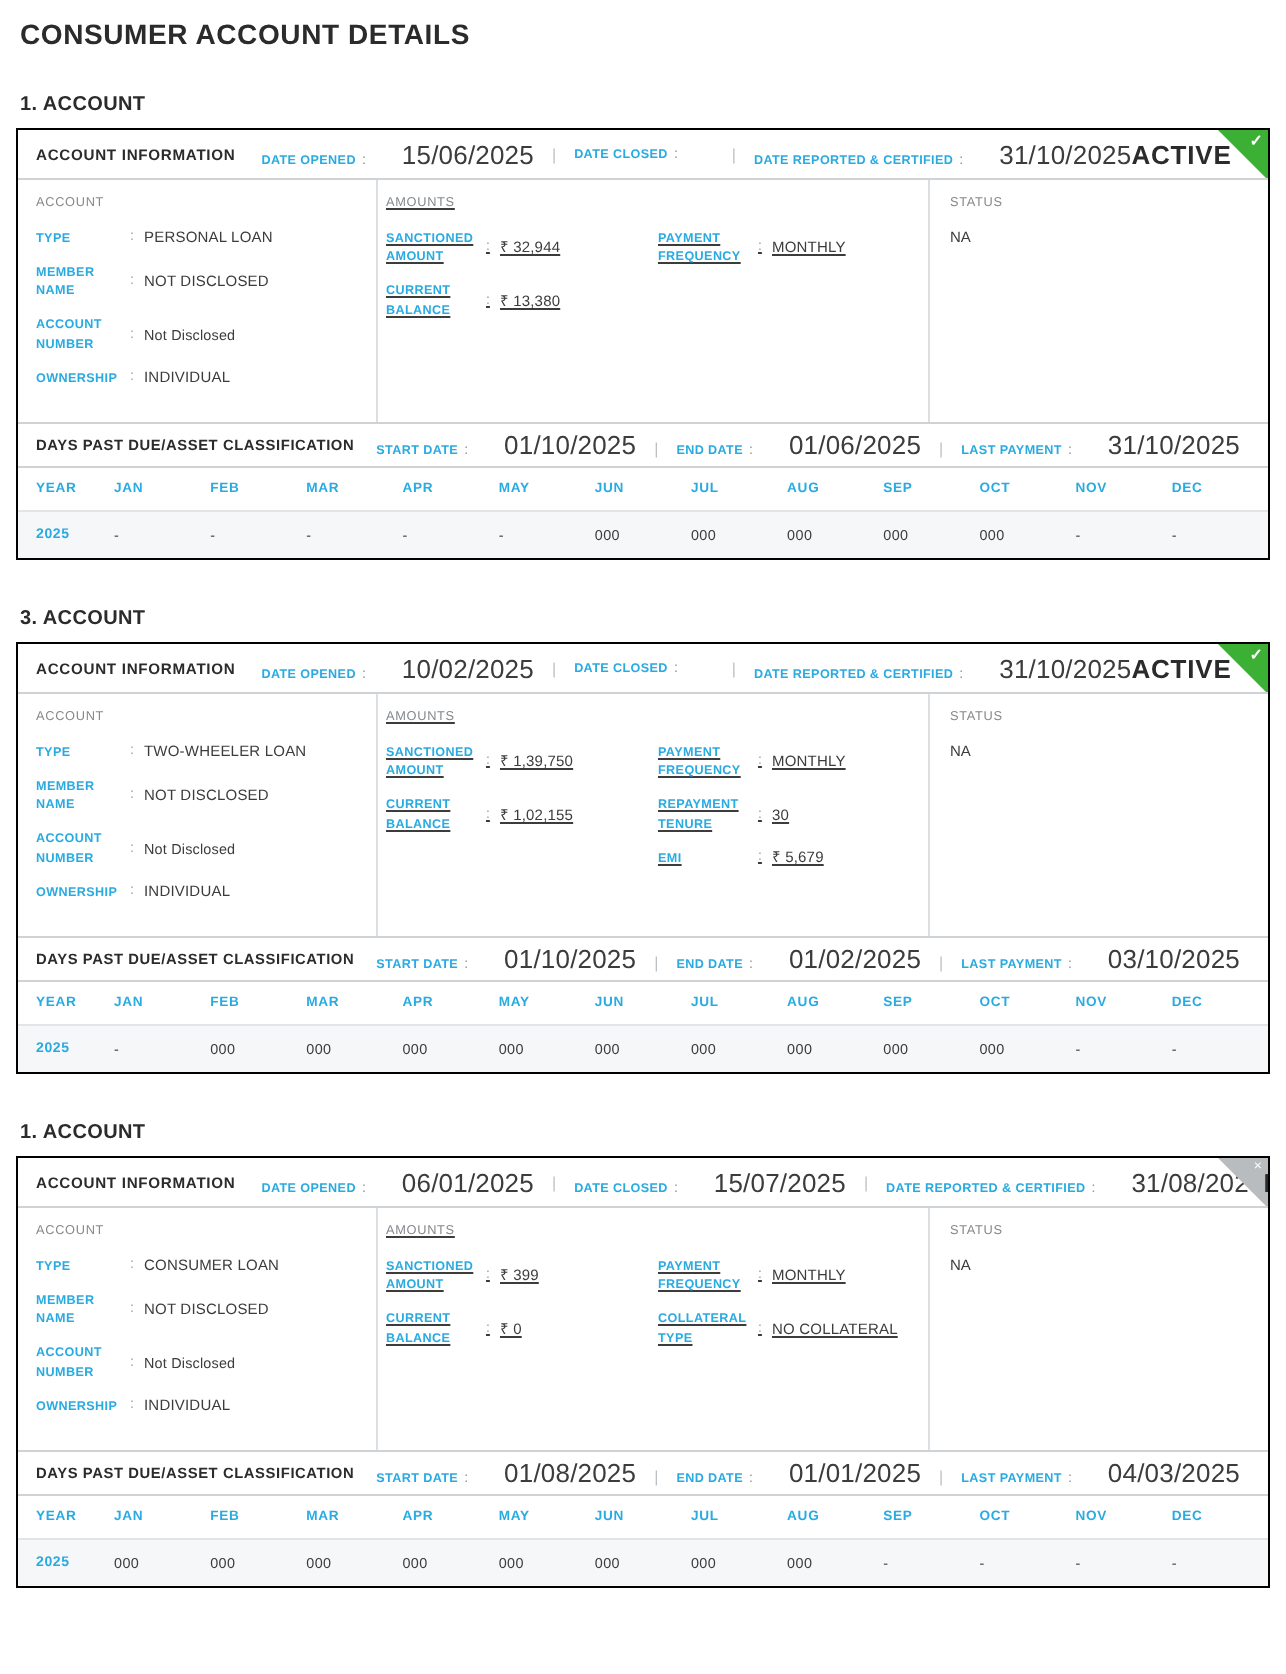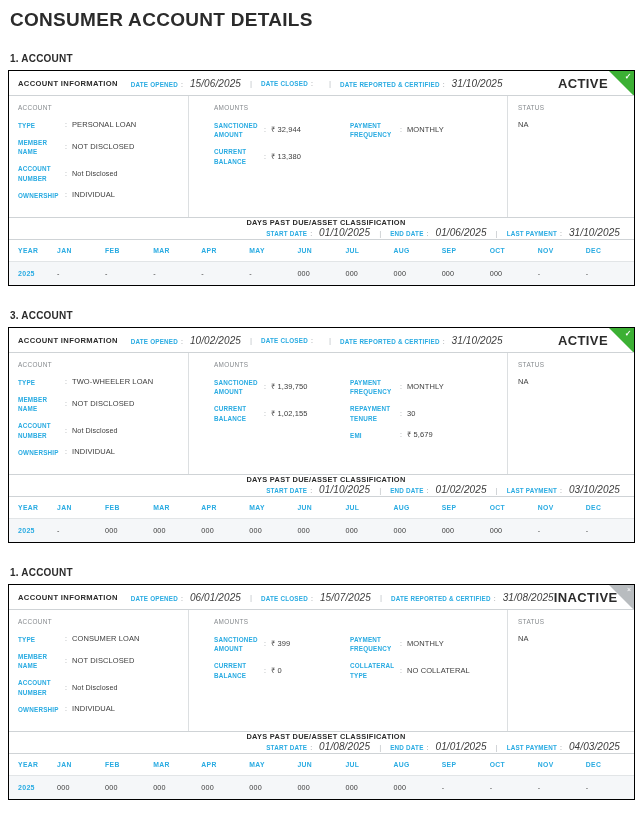--- a/index.html
+++ b/index.html
@@ -6,21 +6,21 @@
   html, body {
     width: 643px;
     background: #ffffff;
     font-family: "Liberation Sans", sans-serif;
     color: #3c3c3c;
     -webkit-font-smoothing: antialiased;
   }
   body { padding: 0 8px 14px 8px; }
 
   .page-title {
-    font-size: 19px;
+    font-size: 14px;
     font-weight: bold;
     letter-spacing: 0.3px;
     color: #2b2b2b;
     padding: 9px 2px 0 2px;
   }
 
   .section-title {
     font-size: 10px;
     font-weight: bold;
     letter-spacing: 0.2px;
@@ -61,24 +61,23 @@
   }
   .info-lbl {
     color: #29abe2;
     font-weight: bold;
     letter-spacing: 0.2px;
     font-size: 6.3px;
   }
   .info-sep { color: #8d9296; font-size: 7px; margin: 0 4px 0 3px; }
   .info-val {
     color: #3c3c3c;
-    font-size: 10px;
-    margin-left: 3px;
+    font-size: 13px;
+    margin-left: 14px;
     letter-spacing: 0.1px;
-    font-style: italic;
   }
   .vbar { color: #bcc1c5; font-size: 8px; font-weight: 300; }
 
   .f-opened  { margin-left: 13px; }
   .f-closed  { margin-left: 0px; }
   .f-report  { margin-left: 0px; }
 
   .pipe1 { margin-left: 9px; margin-right: 9px; }
   .pipe2 { margin-left: 9px; margin-right: 9px; }
 
@@ -116,22 +115,22 @@
     font-weight: bold;
   }
   .corner-flag.gray .mark { top: 0px; right: 3px; font-size: 7px; font-weight: normal; }
 
   
   .body-cols { display: flex; align-items: stretch; }
   .col {
     padding: 8px 0 10px 0;
   }
   .col-account  { width: 179px; padding-left: 9px; padding-right: 6px; }
-  .col-amounts  { width: 320px; padding-left: 25px; padding-right: 6px;
-                  border-left: 1px solid #dcdfe1; border-right: 1px solid #dcdfe1; }
+  .col-amounts  { width: 277px; padding-left: 4px; padding-right: 6px;
+                  border-left: 1px solid #dcdfe1; border-right: 1px solid #dcdfe1; text-decoration: underline; }
   .col-status   { flex: 1; padding-left: 10px; }
 
   .col-head {
     font-size: 6.4px;
     letter-spacing: 0.35px;
     color: #85898d;
     margin-bottom: 9px;
   }
 
   .kv-grid { }
@@ -169,21 +168,20 @@
   .col-status-inner { min-height: 86px; }
 
   
   .dpd-bar {
     display: flex;
     align-items: center;
     height: 23px;
     padding-left: 9px;
     border-top: 1px solid #cfd3d6;
     border-bottom: 1px solid #cfd3d6;
-    flex-direction: column;
   }
   .dpd-title {
     font-size: 7.4px;
     font-weight: bold;
     letter-spacing: 0.3px;
     color: #2b2b2b;
     white-space: nowrap;
   }
   .dpd-fields { display: flex; align-items: baseline; margin-left: auto; padding-right: 14px; }
 

